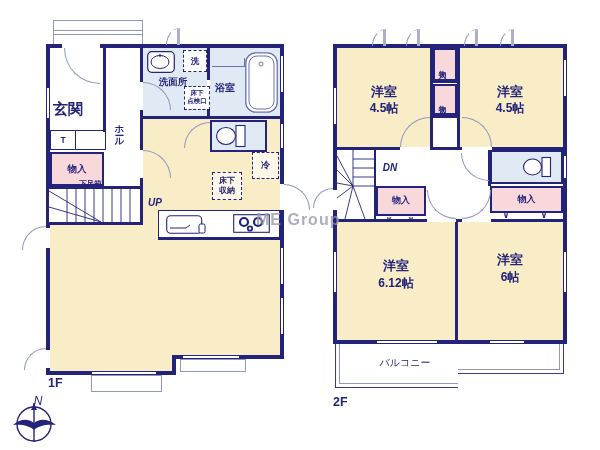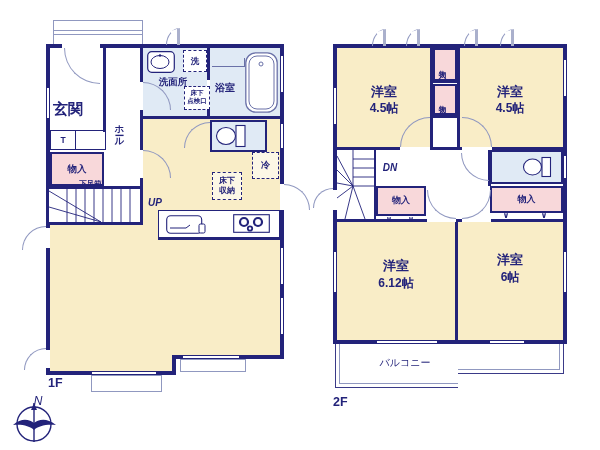--- a/index.html
+++ b/index.html
@@ -265,20 +265,21 @@
   <div class="lbl ital" style="left:377px;top:162px;width:26px;font-size:10px;">DN</div>
   <div class="lbl" style="left:376px;top:195px;width:50px;font-size:9px;">物入</div>
   <div class="lbl" style="left:490px;top:194px;width:73px;font-size:9px;">物入</div>
   <div class="lbl" style="left:364px;top:258px;width:64px;font-size:13px;">洋室</div>
   <div class="lbl" style="left:364px;top:276px;width:64px;font-size:12px;">6.12帖</div>
   <div class="lbl" style="left:478px;top:252px;width:64px;font-size:13px;">洋室</div>
   <div class="lbl" style="left:478px;top:270px;width:64px;font-size:12px;">6帖</div>
   <div class="lbl" style="left:365px;top:357px;width:80px;font-size:10px;font-weight:normal;">バルコニー</div>
   <div class="lbl" style="left:333px;top:395px;width:30px;font-size:12.5px;text-align:left;">2F</div>
 
+  <div class="wm" style="left:256px;top:211px;">ME Group</div>
 
   <div style="position:absolute;left:10px;top:393px;z-index:5;">
     <svg width="50" height="54" viewBox="0 0 50 54">
       <circle cx="24" cy="31" r="17" fill="none" stroke="#23237a" stroke-width="1.4"></circle>
       <line x1="24" y1="10" x2="24" y2="49" stroke="#23237a" stroke-width="1.4"></line>
       <path d="M24,10 L21,17 L27,17 Z" fill="#23237a"></path>
       <path d="M3,32 C12,24 20,27 24,30 C28,27 36,24 46,32 C36,31 28,33 24,37 C20,33 12,31 3,32 Z" fill="#23237a"></path>
       <text x="28" y="12" text-anchor="middle" font-size="12" font-style="italic" fill="#23237a">N</text>
     </svg>
   </div>

